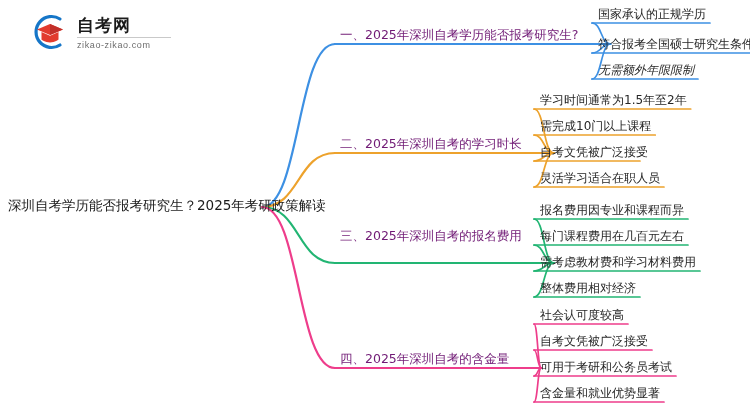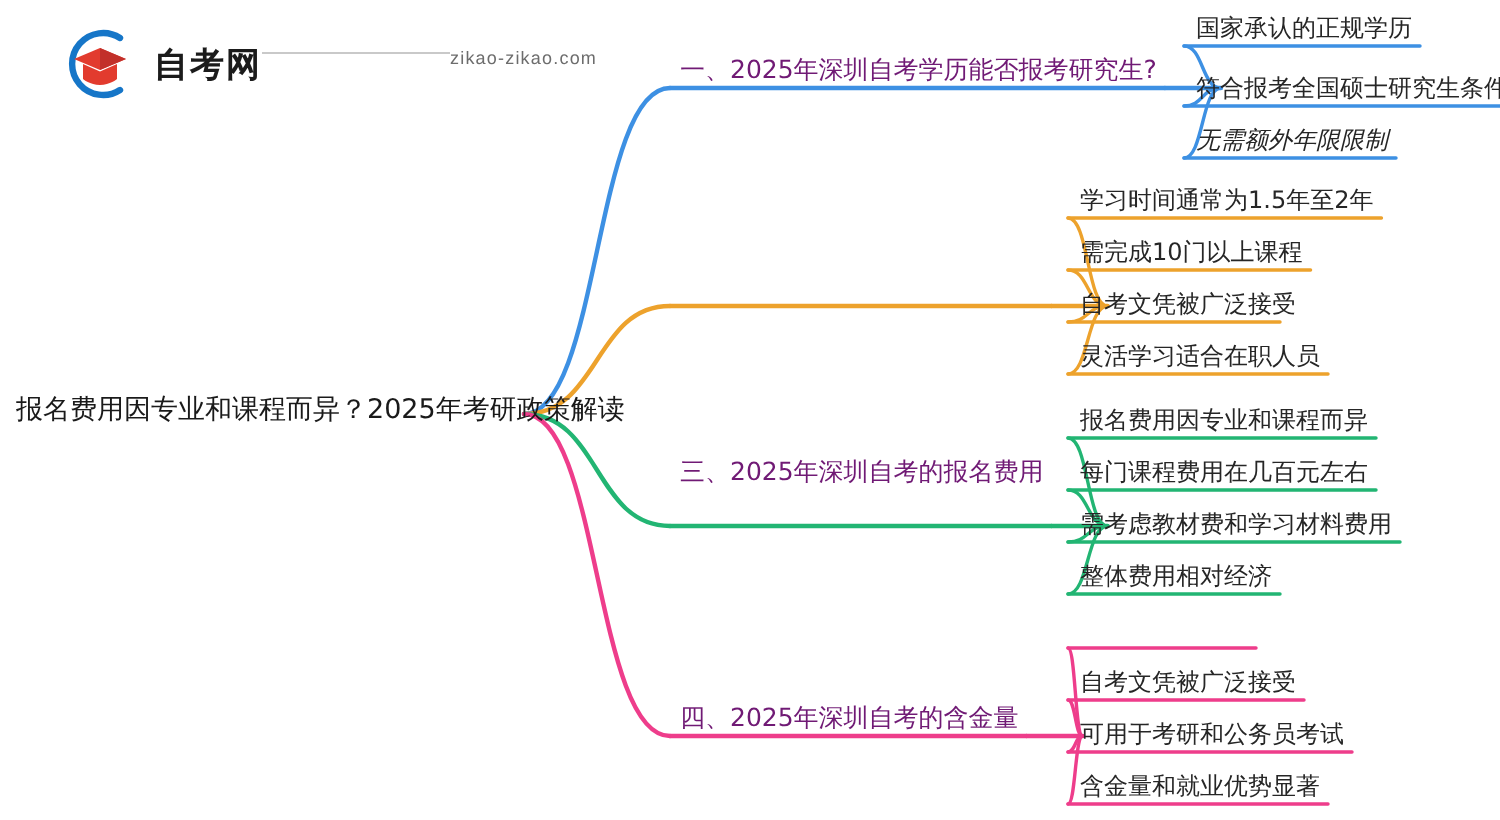--- a/index.html
+++ b/index.html
@@ -28,21 +28,21 @@
     align-items: center;
     gap: 7px;
   }
   .logo-mark {
     position: relative;
     width: 40px; height: 40px;
     flex: 0 0 40px;
   }
   .logo-text-block {
     display: flex;
-    flex-direction: row;
+    flex-direction: column;
     justify-content: center;
     padding-top: 2px;
   }
   .logo-cn {
     font-size: 17px;
     font-weight: bold;
     color: #1b1b1b;
     letter-spacing: 1px;
     line-height: 19px;
     font-family: "DejaVu Sans", "Liberation Sans", sans-serif;
@@ -150,36 +150,38 @@
         <path d="M20 12 L33 17.5 L20 23 Z" fill="#c2302a"></path>
       </svg>
     </div>
     <div class="logo-text-block">
       <div class="logo-cn">自考网</div>
       <div class="logo-rule"></div>
       <div class="logo-en">zikao-zikao.com</div>
     </div>
   </div>
 
-  <div class="root-node">报名费用因专业和课程而异？2025年考研政策解读</div>
+  <div class="root-node">深圳自考学历能否报考研究生？2025年考研政策解读</div>
 
   <div class="branch-label" style="left:340px; top:27px;">一、2025年深圳自考学历能否报考研究生?</div>
   <div class="leaf-label" style="left:598px; top:6px;">国家承认的正规学历</div>
   <div class="leaf-label" style="left:598px; top:36px;">符合报考全国硕士研究生条件</div>
   <div class="leaf-label" style="left:598px; top:62px;font-style:italic;">无需额外年限限制</div>
 
+  <div class="branch-label" style="left:340px; top:136px;">二、2025年深圳自考的学习时长</div>
   <div class="leaf-label" style="left:540px; top:92px;">学习时间通常为1.5年至2年</div>
   <div class="leaf-label" style="left:540px; top:118px;">需完成10门以上课程</div>
   <div class="leaf-label" style="left:540px; top:144px;">自考文凭被广泛接受</div>
   <div class="leaf-label" style="left:540px; top:170px;">灵活学习适合在职人员</div>
 
   <div class="branch-label" style="left:340px; top:228px;">三、2025年深圳自考的报名费用</div>
   <div class="leaf-label" style="left:540px; top:202px;text-align:center;">报名费用因专业和课程而异</div>
   <div class="leaf-label" style="left:540px; top:228px;">每门课程费用在几百元左右</div>
   <div class="leaf-label" style="left:540px; top:254px;">需考虑教材费和学习材料费用</div>
   <div class="leaf-label" style="left:540px; top:280px;">整体费用相对经济</div>
 
   <div class="branch-label" style="left:340px; top:351px;">四、2025年深圳自考的含金量</div>
+  <div class="leaf-label" style="left:540px; top:307px;">社会认可度较高</div>
   <div class="leaf-label" style="left:540px; top:333px;">自考文凭被广泛接受</div>
   <div class="leaf-label" style="left:540px; top:359px;">可用于考研和公务员考试</div>
   <div class="leaf-label" style="left:540px; top:385px;">含金量和就业优势显著</div>
 
 </div>
 
 </body></html>

